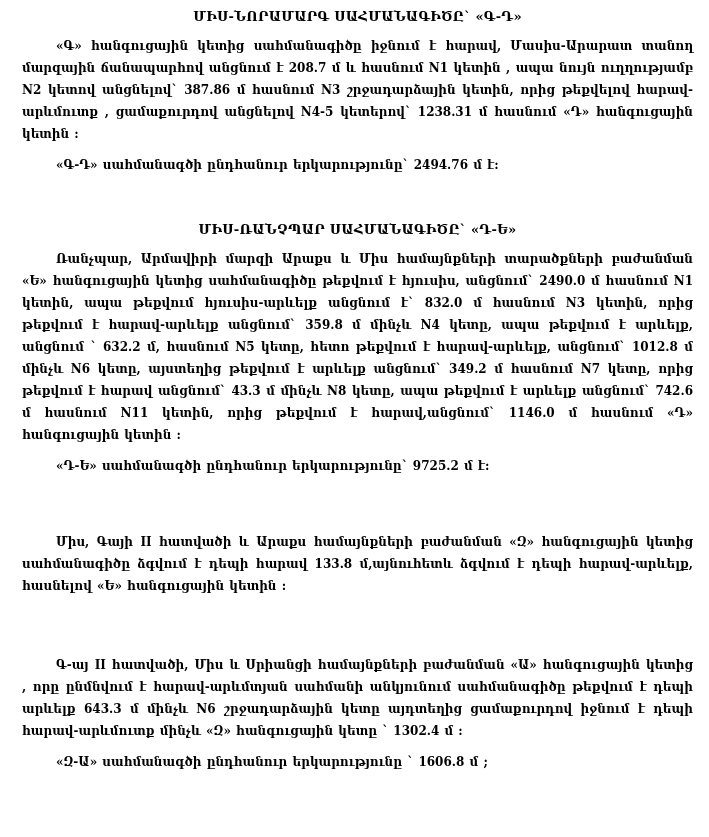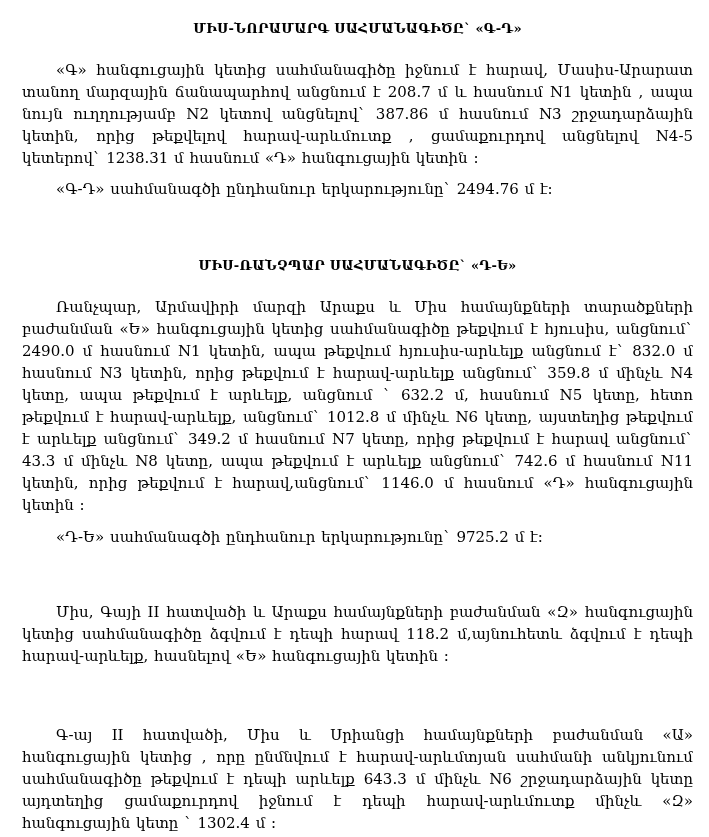--- a/index.html
+++ b/index.html
@@ -22,33 +22,34 @@
     box-sizing: border-box;
   }
   .section {
     margin: 0;
   }
   .sec-title {
     text-align: center;
     font-weight: bold;
     font-size: 13.1px;
     letter-spacing: 0.2px;
-    margin: 12px;
+    margin: 0;
     padding: 0;
     line-height: 20px;
     white-space: pre;
   }
   .para {
     text-align: justify;
-    font-size: 15px;
+    font-size: 12px;
     line-height: 22.1px;
     margin: 0;
     text-indent: 34px;
     word-spacing: 1px;
     hyphens: none;
+    font-weight: bold;
   }
   
   .gap-title-top-1 { height: 7px; }
   .gap-after-title { height: 8px; }
   .gap-after-para  { height: 9px; }
   .gap-block       { height: 43px; }
   .gap-block-sm    { height: 40px; }
   .gap-block-lg    { height: 45px; }
 
   .wrap {
@@ -79,21 +80,21 @@
     <div class="gap-after-title"></div>
     <p class="para">Ռանչպար, Արմավիրի մարզի Արաքս և Միս համայնքների տարածքների բաժանման «Ե» հանգուցային կետից սահմանագիծը թեքվում է  հյուսիս,  անցնում` 2490.0 մ հասնում N1 կետին, ապա թեքվում հյուսիս-արևելք անցնում է` 832.0 մ հասնում N3 կետին, որից թեքվում է հարավ-արևելք անցնում` 359.8 մ մինչև N4 կետը, ապա թեքվում է արևելք, անցնում `  632.2 մ, հասնում N5 կետը, հետո թեքվում է հարավ-արևելք, անցնում` 1012.8 մ մինչև N6 կետը, այստեղից թեքվում է արևելք անցնում` 349.2 մ հասնում N7 կետը, որից թեքվում է  հարավ անցնում` 43.3 մ մինչև N8 կետը, ապա թեքվում է արևելք անցնում` 742.6 մ հասնում N11 կետին, որից թեքվում է հարավ,անցնում` 1146.0 մ հասնում «Դ» հանգուցային կետին :</p>
     <div class="gap-after-para"></div>
     <p class="para tight">«Դ-Ե»  սահմանագծի ընդհանուր երկարությունը`  9725.2 մ է:</p>
   </div>
 
   <div class="gap-block-lg"></div>
 
   <div class="section wrap">
     <div class="gap-after-title"></div>
-    <p class="para">Միս, Գայի ΙΙ հատվածի և Արաքս համայնքների բաժանման «Զ» հանգուցային կետից սահմանագիծը ձգվում է դեպի հարավ 118.2 մ,այնուհետև ձգվում է դեպի հարավ-արևելք, հասնելով «Ե» հանգուցային կետին :</p>
+    <p class="para">Միս, Գայի ΙΙ հատվածի և Արաքս համայնքների բաժանման «Զ» հանգուցային կետից սահմանագիծը ձգվում է դեպի հարավ 133.8 մ,այնուհետև ձգվում է դեպի հարավ-արևելք, հասնելով «Ե» հանգուցային կետին :</p>
     <div class="gap-after-para"></div>
   </div>
 
   <div class="gap-block-sm"></div>
 
   <div class="section wrap">
     <div class="gap-after-title"></div>
     <p class="para">Գ-այ ΙΙ հատվածի, Միս և Սրիանցի համայնքների բաժանման «Ա» հանգուցային կետից , որը ընմնվում է հարավ-արևմտյան սահմանի անկյունում սահմանագիծը թեքվում է դեպի արևելք 643.3 մ մինչև N6 շրջադարձային կետը այդտեղից ցամաքուրդով իջնում է դեպի հարավ-արևմուտք մինչև «Զ» հանգուցային կետը ` 1302.4 մ :</p>
     <div class="gap-after-para"></div>
     <p class="para tight">«Զ-Ա»  սահմանագծի ընդհանուր երկարությունը ` 1606.8 մ ;</p>

